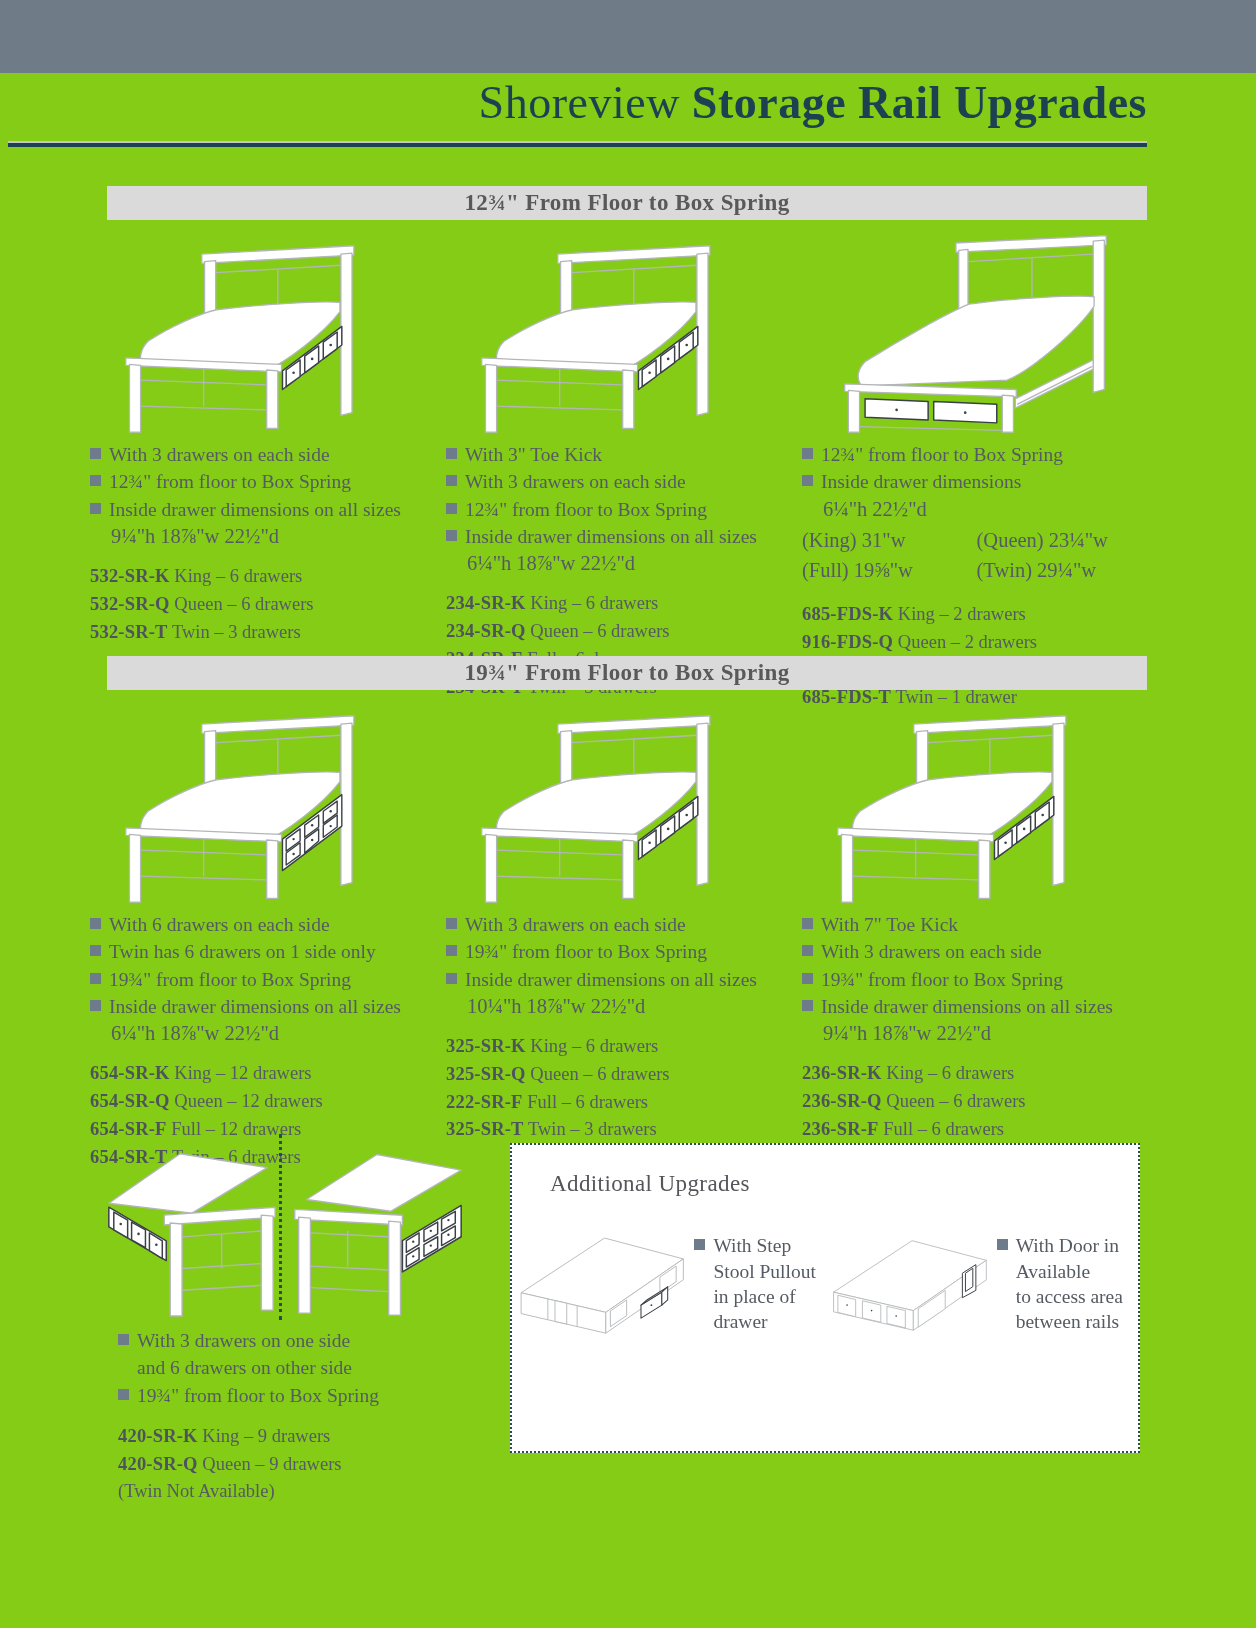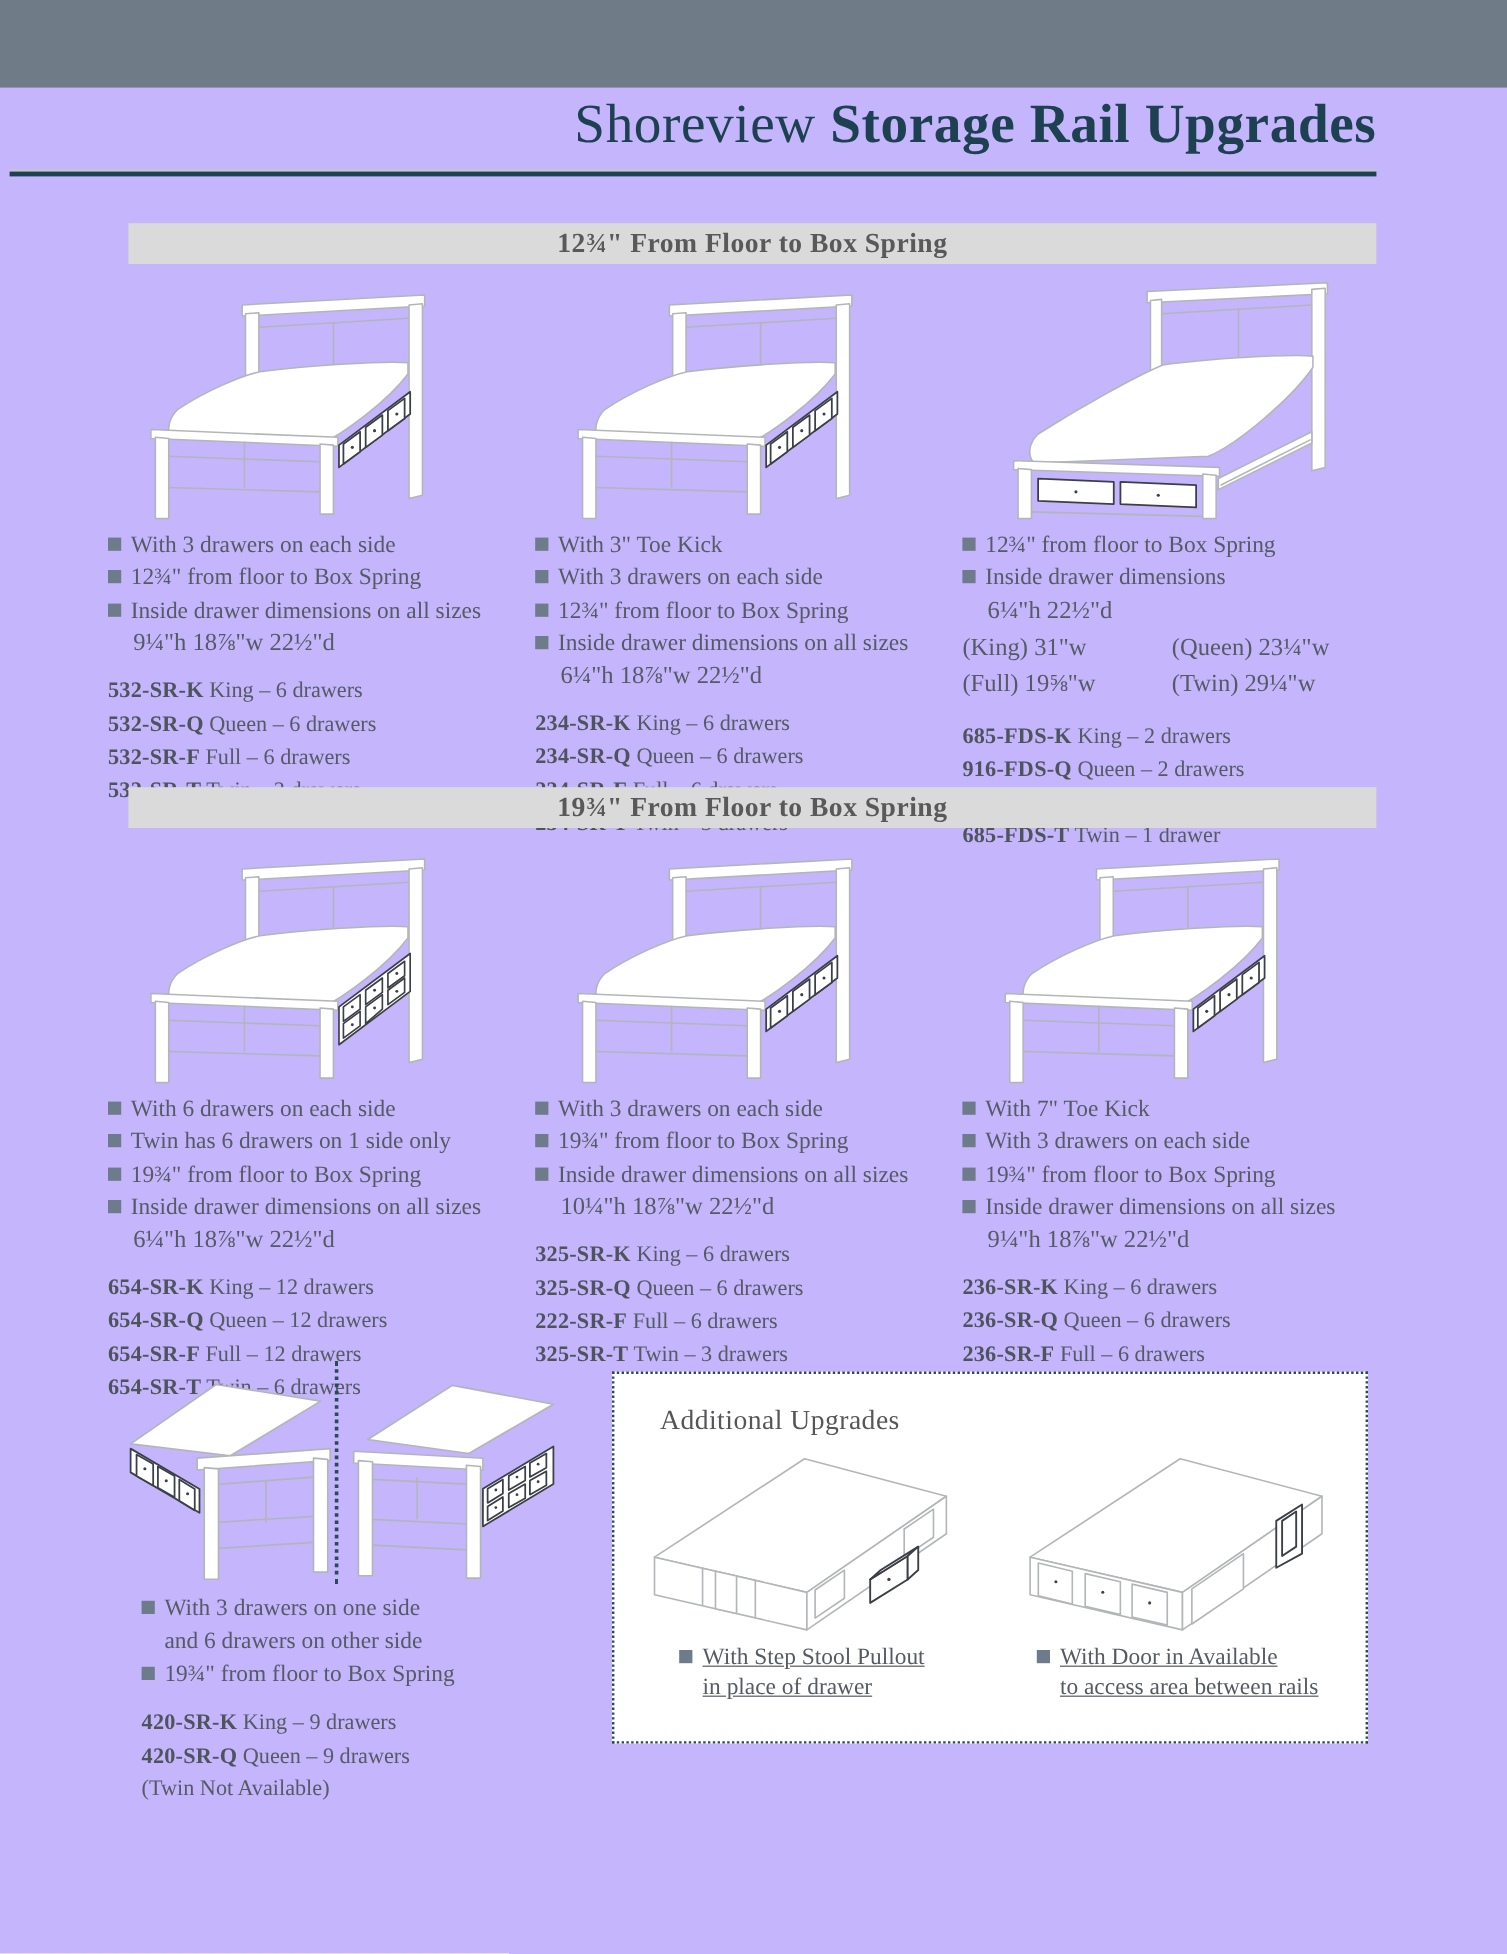--- a/index.html
+++ b/index.html
@@ -1,16 +1,16 @@
 <!DOCTYPE html>
 <html><head>
 <meta charset="utf-8">
 <style>
   html,body{margin:0;padding:0;background:#fff;}
-  .page{position:relative;width:1256px;height:1628px;background:#c4b5fd;overflow:hidden;
+  .page{position:relative;width:1256px;height:1628px;background:#84cc16;overflow:hidden;
         font-family:"Liberation Serif", serif;color:#555b63;}
   .band{position:absolute;left:0;top:0;width:1256px;height:73px;background:#6f7b86;}
   .title-row{position:absolute;left:8px;top:76px;width:1139px;text-align:right;
              font-size:46px;color:#1e4152;letter-spacing:.5px;white-space:nowrap;}
   .title-light{font-weight:400;}
   .title-bold{font-weight:700;}
   .title-rule{position:absolute;left:8px;top:143px;width:1139px;height:4px;background:#1e4152;
               box-shadow:0 -2px 0 #c4c7c9;}
   .section{position:absolute;left:90px;width:1057px;}
   .sec1{top:186px;} .sec2{top:656px;}
@@ -33,21 +33,21 @@
   .note{font-size:18.5px;margin-top:2px;}
   .bottom-left{position:absolute;left:100px;top:1126px;width:380px;}
   .corner-beds{display:flex;align-items:flex-end;height:194px;}
   .corner-divider{border-left:3px dotted #2a4a58;height:186px;margin:0 1px;}
   .bl-text{margin-left:18px;}
   .addbox{position:absolute;left:510px;top:1143px;width:630px;height:310px;
           border:2px dotted #2a4a58;box-sizing:border-box;background:#fff;}
   .addbox h2{margin:26px 0 0 38px;font-size:23px;color:#55565a;letter-spacing:.4px;
              font-weight:400;}
   .add-items{display:flex;margin-top:2px;}
-  .add-item{width:50%;display:flex;flex-direction:column;align-items:center;text-decoration:underline;}
+  .add-item{width:50%;display:flex;flex-direction:row;align-items:center;}
   .add-cap{display:flex;font-size:19.5px;margin-top:2px;line-height:1.3;}
   .hiddefs{position:absolute;width:0;height:0;overflow:hidden;}
 </style>
 </head>
 <body>
 
 <svg class="hiddefs" aria-hidden="true">
   <defs>
 
     <g id="bed3d" fill="#fff" stroke="#b3b6b9" stroke-width="1.4" stroke-linejoin="round">
@@ -256,21 +256,20 @@
             </li>
           <li>
               <span class="sq"></span>
               <span>Inside drawer dimensions on all sizes</span>
             </li>
         </ul>
         <div class="dims">9¼"h 18⅞"w 22½"d</div>
         <div class="models">
           <div><b>532-SR-K</b> <span>King – 6 drawers</span></div>
           <div><b>532-SR-Q</b> <span>Queen – 6 drawers</span></div>
-          <div><b>532-SR-F</b> <span>Full – 6 drawers</span></div>
           <div><b>532-SR-T</b> <span>Twin – 3 drawers</span></div>
         </div>
       </div>
 
       <div class="col">
         <div class="bed">
           <svg viewBox="0 0 320 220" width="330" height="204">
               <use href="#bed3d"></use>
             </svg>
         </div>

